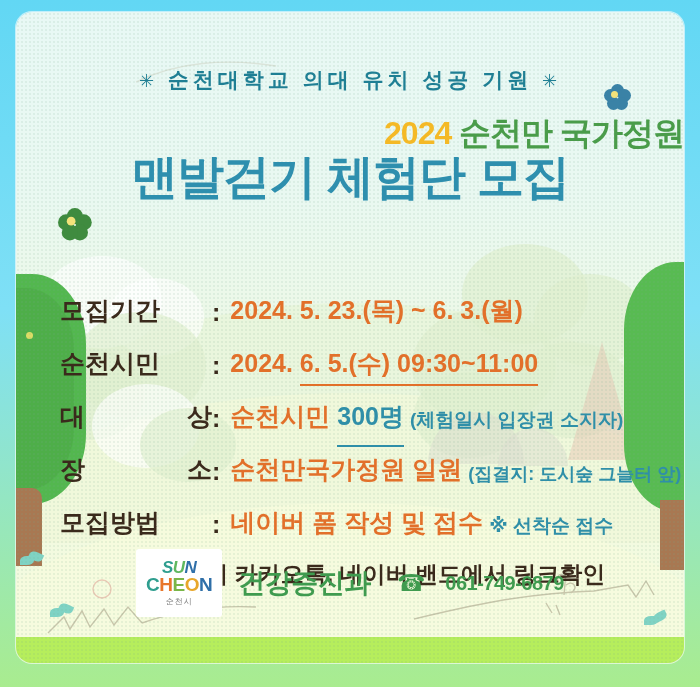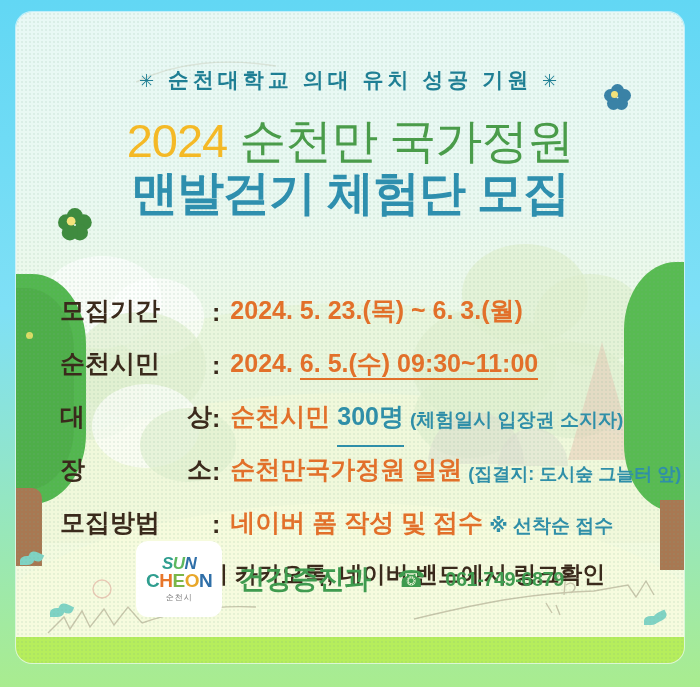--- a/index.html
+++ b/index.html
@@ -98,50 +98,50 @@
   .flower .p5{left:0px;top:5px;}
 
   
   .content{position:absolute;inset:0;}
   .tagline{
     position:absolute;left:0;right:0;top:54px;text-align:center;
     color:#1f7f94;font-size:21px;letter-spacing:4px;font-weight:600;
   }
   .tagline .star{color:#1f7f94;font-size:18px;}
   .title{position:absolute;left:0;right:0;top:104px;text-align:center;}
-  .title-l1{font-size:47px;font-weight:400;line-height:1.08;letter-spacing:-1px;}
+  .title-l1{font-size:32px;font-weight:700;line-height:1.08;letter-spacing:-1px;text-align:right;}
   .title-l2{font-size:47px;font-weight:800;line-height:1.12;letter-spacing:-1px;}
   .t-year{color:#f4b926;}
   .t-green{color:#4a9c4a;}
   .t-teal{color:#2e8fae;}
 
   .rows{position:absolute;left:44px;right:26px;top:282px;}
   .row{display:flex;align-items:flex-end;margin-bottom:20px;white-space:nowrap;}
   .lbl{
     color:#3a2a1c;font-weight:800;font-size:25px;
     width:152px;flex:0 0 152px;display:flex;justify-content:space-between;
   }
   .lbl.spread{letter-spacing:0;}
   .lbl .c{display:inline-block;}
   .colon{color:#3a2a1c;font-weight:800;font-size:25px;margin-right:10px;}
   .val{font-size:25px;font-weight:800;color:#e2702a;}
-  .val .u-or{border-bottom:2px solid #e2702a;padding-bottom:1px;}
+  .val .u-or{border-bottom:2px solid #e2702a;padding-bottom:7px;}
   .val .u-tl{border-bottom:2px solid #2f8fa8;padding-bottom:15px;color:#2f8fa8;}
   .sub-teal{color:#2f8fa8;font-size:19px;font-weight:800;margin-left:6px;}
   .sub-teal.sm{font-size:18px;}
   .note-line{
     margin-top:4px;text-align:center;color:#3a2a1c;font-weight:800;font-size:23px;
     padding-left:28px;
   }
   .note-line .tri{color:#3a2a1c;font-size:19px;margin-right:4px;}
 
   
   .footer{position:absolute;left:0;right:0;bottom:46px;display:flex;align-items:center;justify-content:center;gap:16px;}
   .logo{
-    width:86px;height:76px;background:#ffffff;border-radius:12px;
+    width:86px;height:68px;background:#ffffff;border-radius:3px;
     position:relative;display:flex;align-items:center;justify-content:center;flex-direction:column;
   }
   .logo .l1{font-size:17px;font-weight:800;font-style:italic;line-height:1;letter-spacing:-.5px;}
   .logo .l2{font-size:19px;font-weight:800;line-height:1;letter-spacing:-.5px;margin-top:-1px;}
   .logo .lg-s{color:#2f9e8f;}
   .logo .lg-u{color:#5fb85f;}
   .logo .lg-n{color:#2f6fa8;}
   .logo .lg-c{color:#2f9e8f;}
   .logo .lg-h{color:#e8762a;}
   .logo .lg-e{color:#7ab648;}

